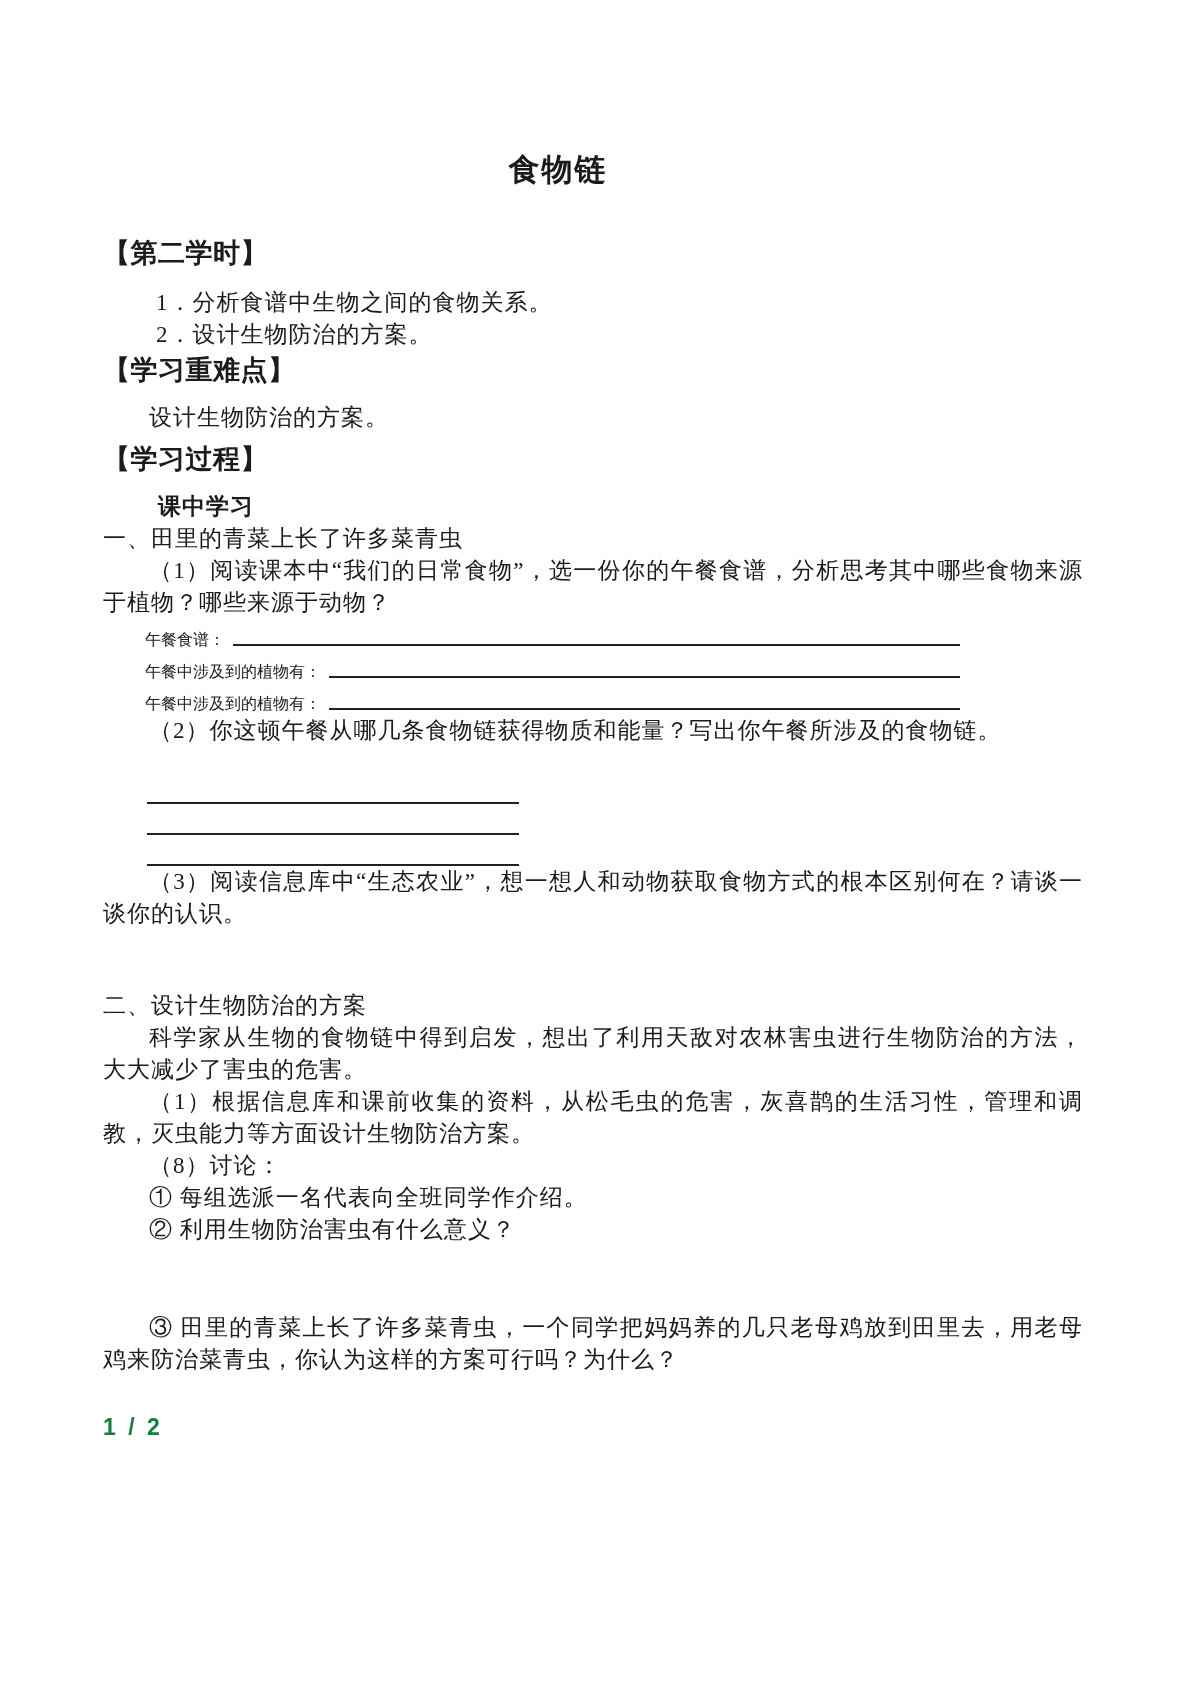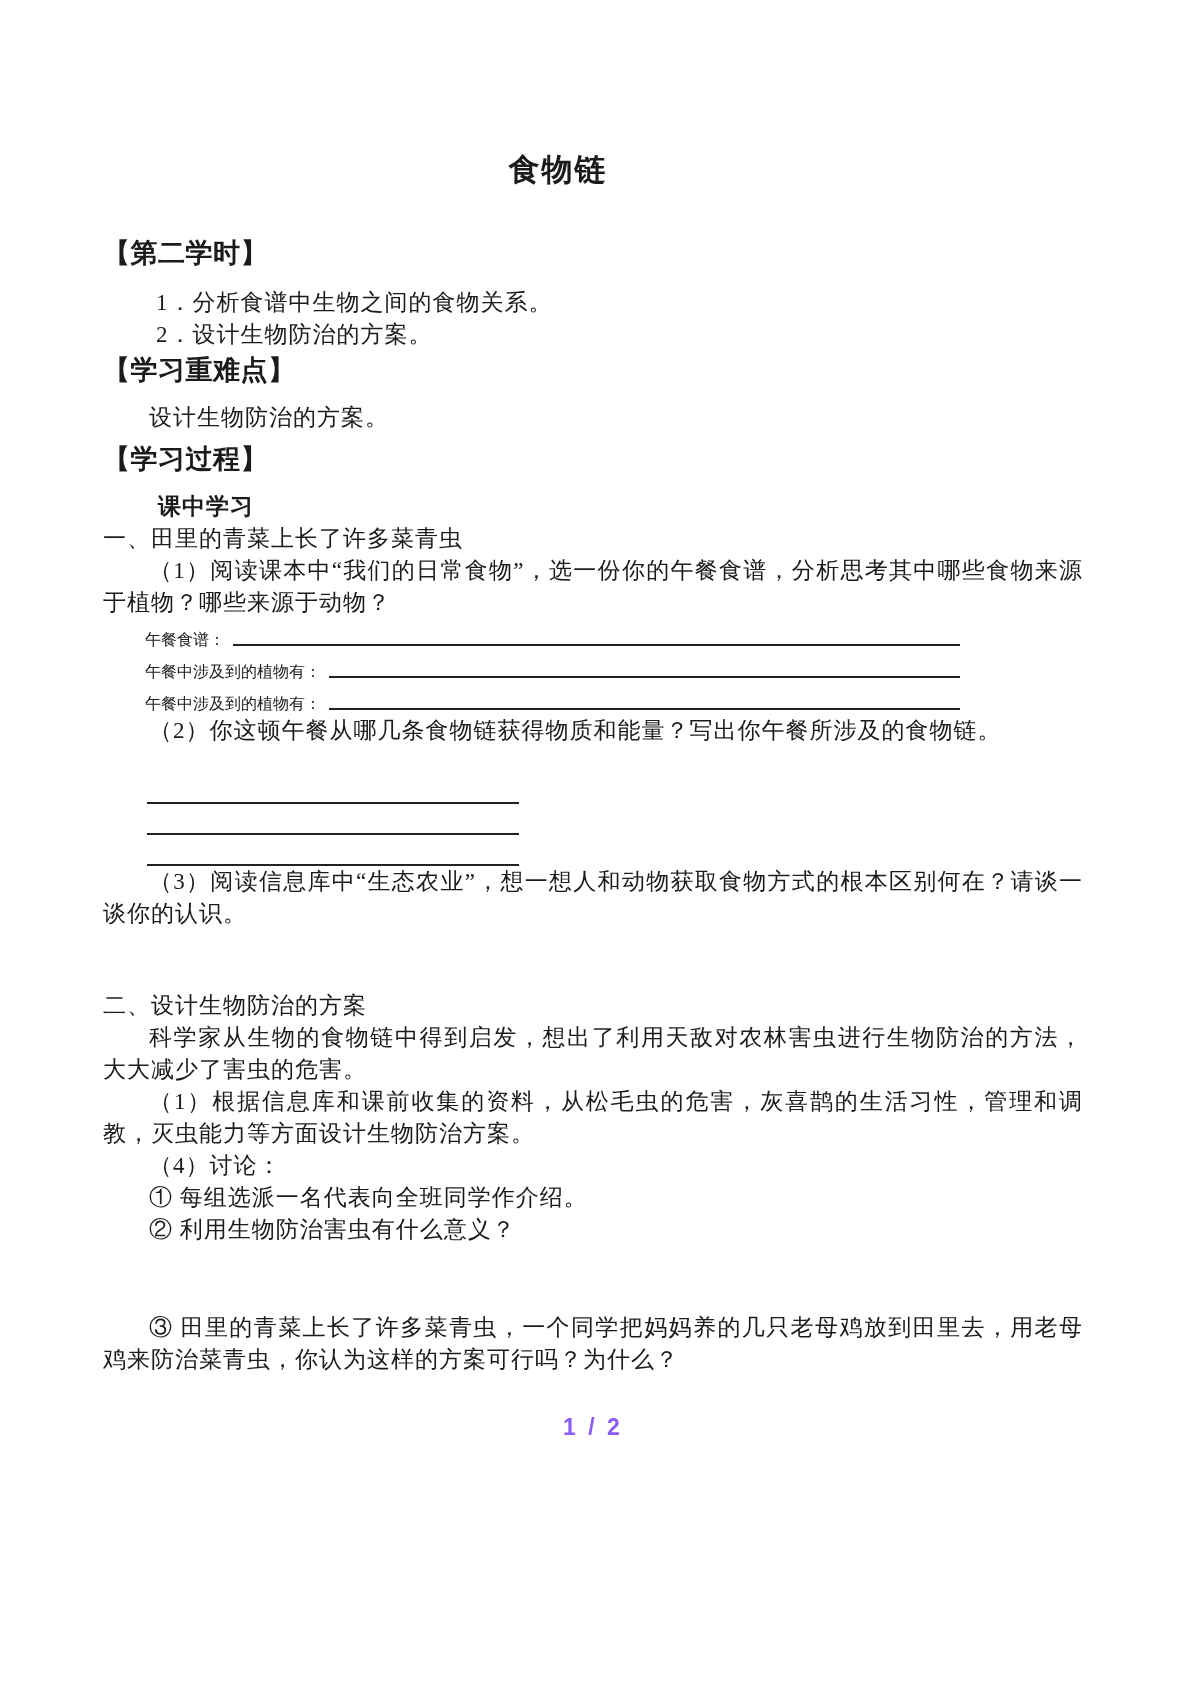--- a/index.html
+++ b/index.html
@@ -86,26 +86,25 @@
     height: 31px;
     border-bottom: 2px solid #222222;
     box-sizing: border-box;
   }
 
   .gap-60 { margin-top: 60px; }
   .gap-66 { margin-top: 66px; }
 
   .footer {
     margin-top: 38px;
-    text-align: center;
     font-family: "Liberation Sans", "DejaVu Sans", sans-serif;
     font-size: 23px;
     font-weight: bold;
     letter-spacing: 3px;
-    color: #8b5cf6;
+    color: #15803d;
   }
 </style>
 </head>
 <body>
 
 <div class="page">
   <div class="content">
 
     <h1 class="doc-title">食物链</h1>
 
@@ -144,21 +143,21 @@
       <div class="blank-line"></div>
       <div class="blank-line"></div>
       <div class="blank-line"></div>
     </div>
 
     <p class="indent2 jt">（3）阅读信息库中“生态农业”，想一想人和动物获取食物方式的根本区别何在？请谈一谈你的认识。</p>
 
     <p class="section-title gap-60">二、设计生物防治的方案</p>
     <p class="indent2 jt">科学家从生物的食物链中得到启发，想出了利用天敌对农林害虫进行生物防治的方法，大大减少了害虫的危害。</p>
     <p class="indent2 jt">（1）根据信息库和课前收集的资料，从松毛虫的危害，灰喜鹊的生活习性，管理和调教，灭虫能力等方面设计生物防治方案。</p>
-    <p class="indent2">（4）讨论：</p>
+    <p class="indent2">（8）讨论：</p>
 
     <p class="indent2">① 每组选派一名代表向全班同学作介绍。</p>
     <p class="indent2">② 利用生物防治害虫有什么意义？</p>
     <p class="indent2 jt gap-66">③ 田里的青菜上长了许多菜青虫，一个同学把妈妈养的几只老母鸡放到田里去，用老母鸡来防治菜青虫，你认为这样的方案可行吗？为什么？</p>
 
     <div class="footer">1 / 2</div>
 
   </div>
 </div>
 

